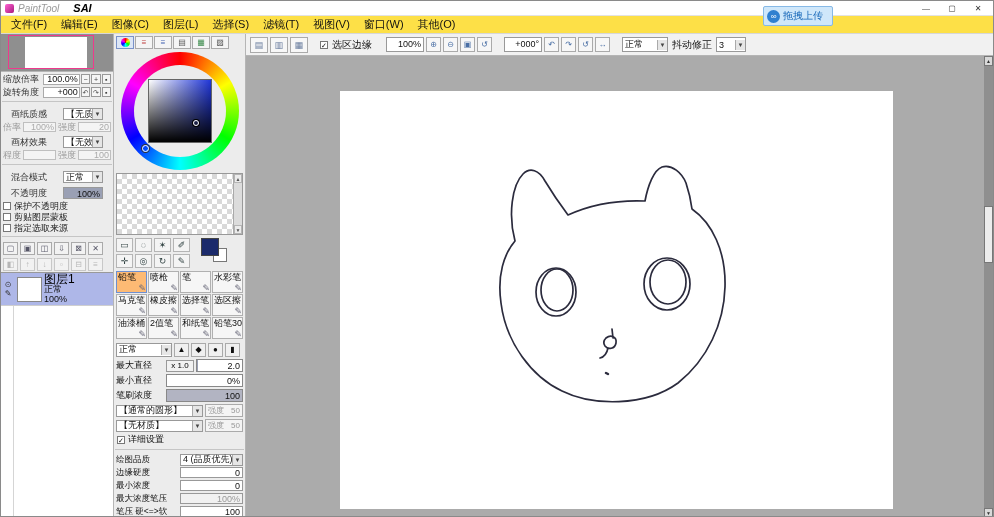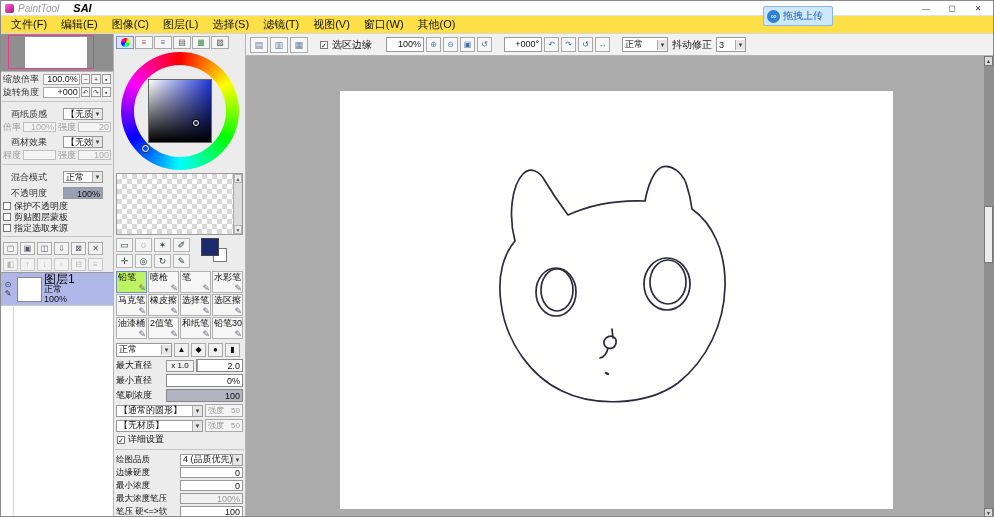--- a/index.html
+++ b/index.html
@@ -74,21 +74,21 @@
   .sw-scroll{position:absolute;right:0;top:0;bottom:0;width:9px;background:#dcdcdc;border-left:1px solid #aaa;display:flex;flex-direction:column;justify-content:space-between;font-size:5px;color:#555;text-align:center}
   .sw-arrow{height:9px;line-height:9px;background:#ececec;border:1px solid #b5b5b5}
   .ticon-zone{display:flex;padding:1px 2px;height:32px}
   .ticon-grid{display:grid;grid-template-columns:repeat(4,18px);grid-auto-rows:15px;gap:1px}
   .ticon{width:17px;height:14px;border:1px solid #b5b5b5;background:#f4f4f4;font-size:9px;text-align:center;line-height:12px;color:#344;padding:0}
   .fgbg{position:relative;width:34px;margin-left:8px}
   .bg-sw{position:absolute;left:14px;top:10px;width:14px;height:14px;background:#fff;border:1px solid #777}
   .fg-sw{position:absolute;left:2px;top:0;width:18px;height:18px;border:1px solid #444}
   .tool-grid{display:grid;grid-template-columns:repeat(4,1fr);gap:1px;padding:2px}
   .tool-cell{height:22px;border:1px solid #b0b0b0;background:#f6f6f6;position:relative;font-size:9px;padding:1px;overflow:hidden}
-  .tool-cell.selected{background:#bef264;border-color:#6e8fd0}
+  .tool-cell.selected{background:#fdba74;border-color:#6e8fd0}
   .t-label{display:block;line-height:9px;white-space:nowrap}
   .t-pen{position:absolute;right:0;bottom:-1px;font-size:9px;color:#667}
   .mode-row{display:flex;gap:2px;padding:1px 2px;height:17px;align-items:center}
   .mode-dd{flex:none;width:56px;height:14px}
   .shape-btn{width:15px;height:14px;border:1px solid #aaa;background:#f0f0f0;font-size:8px;text-align:center;line-height:12px;color:#111;padding:0}
   .param-row{display:flex;align-items:center;height:15px;padding:0 2px;gap:2px;font-size:9px}
   .p-label{width:48px;white-space:nowrap;overflow:hidden;flex:none}
   .unit-btn{width:28px;height:12px;border:1px solid #999;background:#f2f2f2;font-size:8px;text-align:center;line-height:10px;padding:0;flex:none}
   .p-slider{flex:1;height:13px;border:1px solid #888;background:#fff;position:relative;min-width:0}
   .pair-row{display:flex;align-items:center;height:15px;padding:0 2px;gap:2px}

